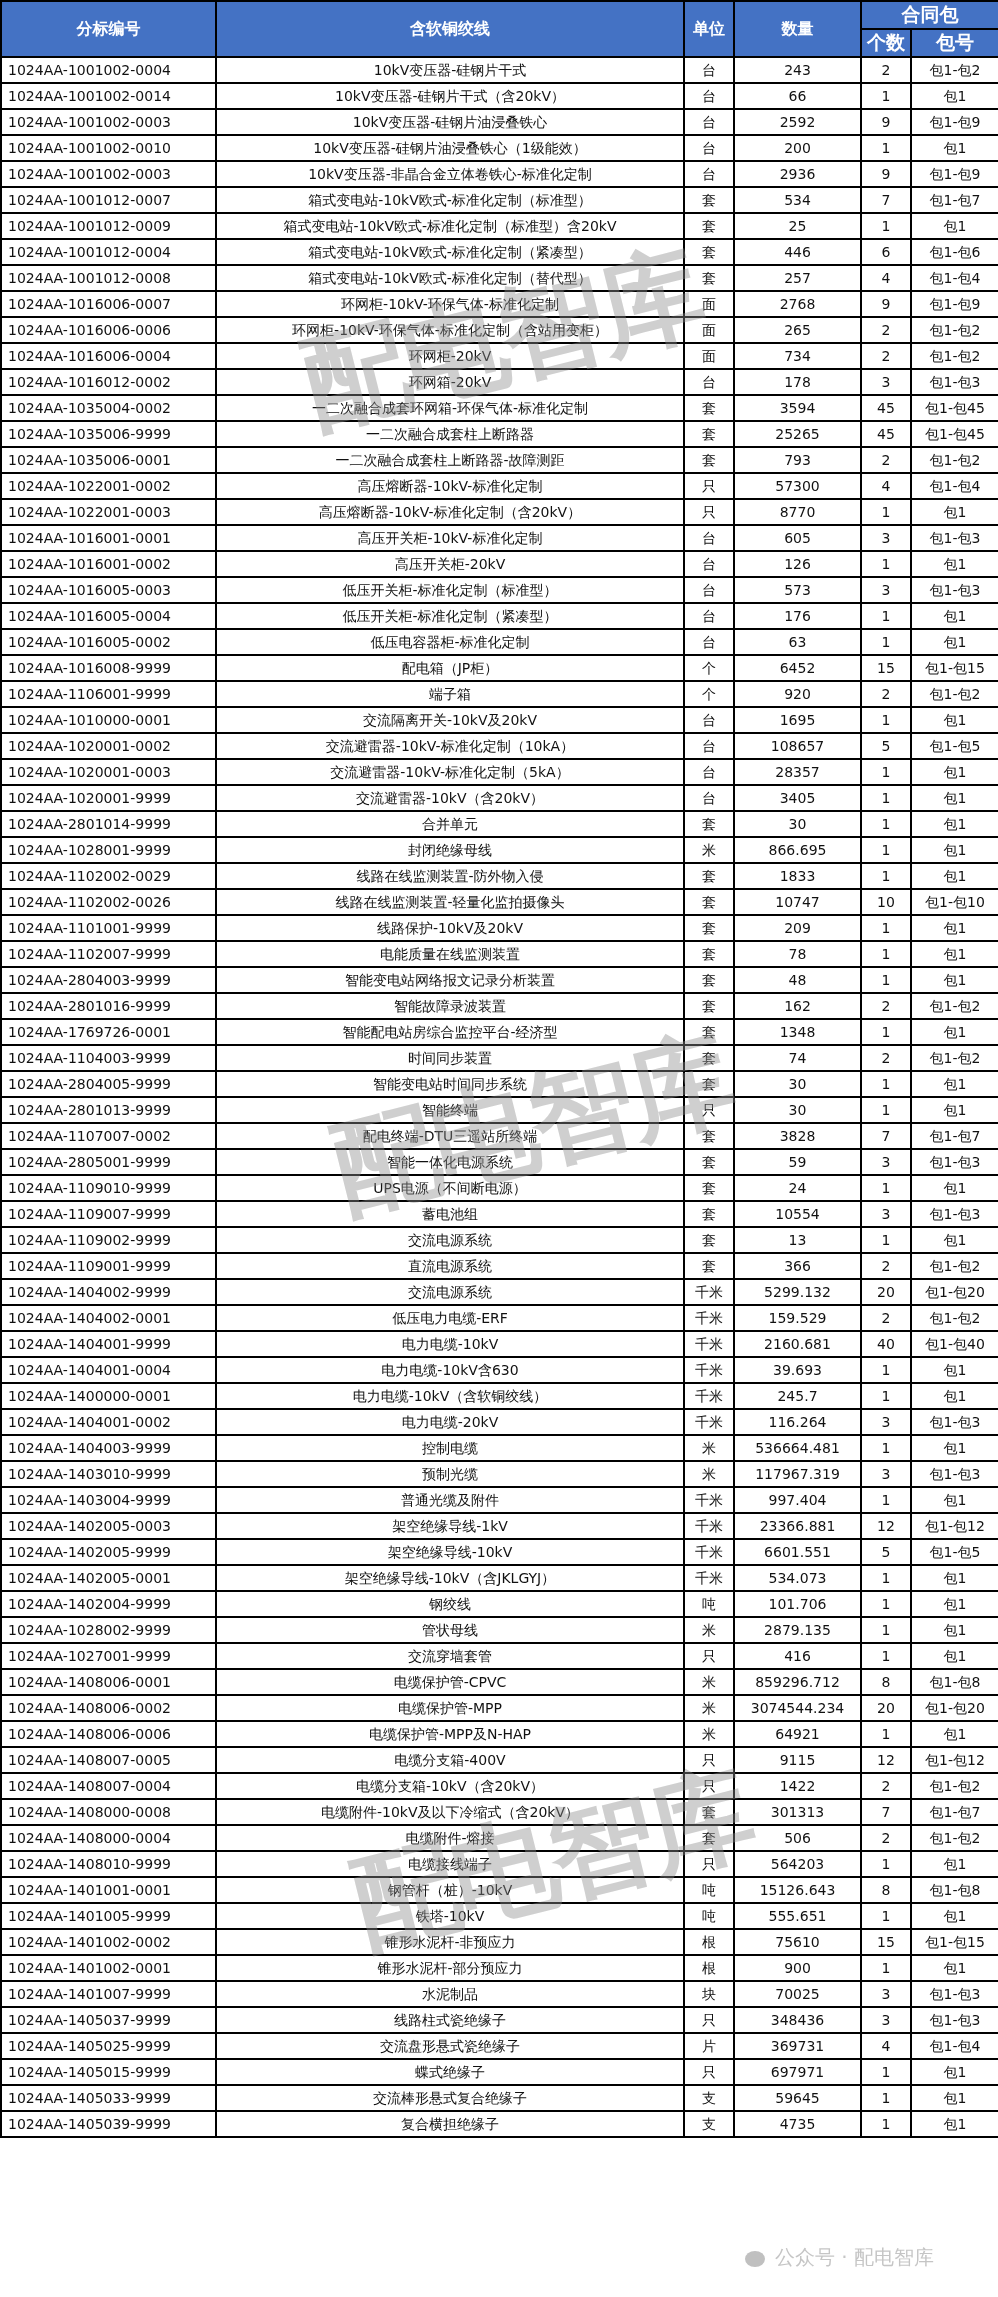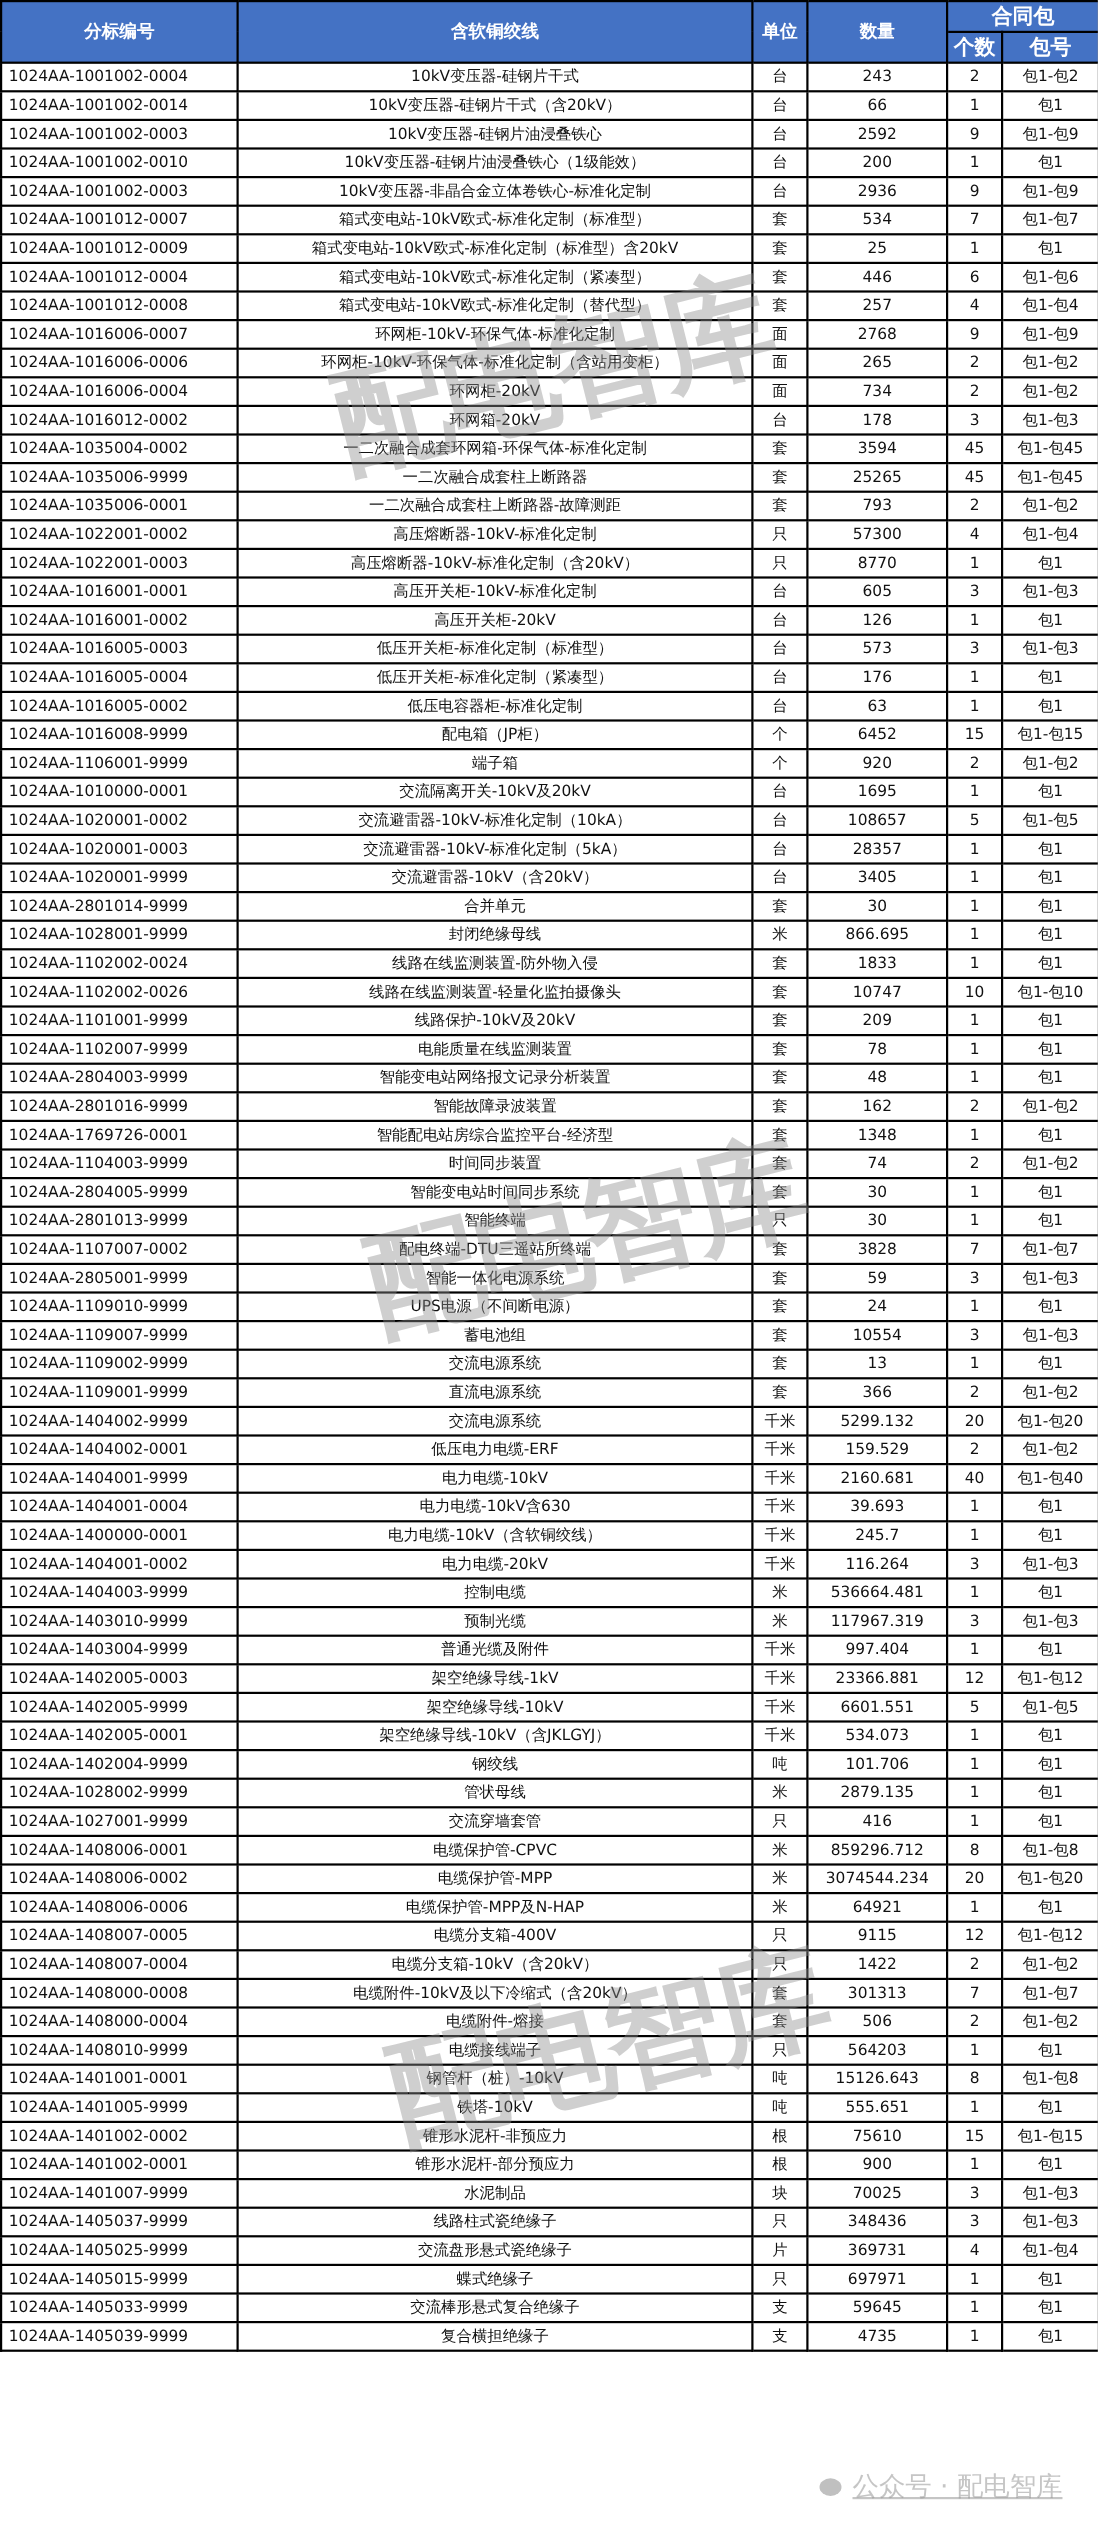--- a/index.html
+++ b/index.html
@@ -16,21 +16,21 @@
   th { background: #4472C4; color: #ffffff; font-weight: bold; font-size: 19px;
        border: 2px solid #000; height: 24px; padding: 0; text-align: center; }
   th.tall { height: 52px; font-size: 16px; margin-top: 36px; }
   td { border: 2px solid #000; height: 24px; padding: 0; font-size: 14px; color: #111;
        text-align: center; white-space: nowrap; overflow: hidden; line-height: 24px; }
   td.code { text-align: left; padding-left: 6px; }
   .watermark { position: absolute; color: rgba(140,140,140,0.42); font-weight: bold;
                font-size: 105px; letter-spacing: -4px; transform: rotate(-14deg);
                pointer-events: none; white-space: nowrap; font-family: "DejaVu Sans", sans-serif; }
   .wm-bottom { position: absolute; left: 745px; top: 2244px; color: rgba(150,150,150,0.55);
-               font-size: 24px; white-space: nowrap; pointer-events: none; text-decoration: underline; }
+               font-size: 20px; white-space: nowrap; pointer-events: none; }
   .wm-bottom .wx { display: inline-block; width: 20px; height: 16px; border-radius: 50%;
                    background: rgba(150,150,150,0.6); margin-right: 10px; vertical-align: middle; }
 </style>
 </head>
 <body>
 
 <table>
   <colgroup>
     <col class="c-code">
       <col class="c-name">
@@ -295,21 +295,21 @@
       </tr>
       <tr>
         <td class="code">1024AA-1028001-9999</td>
         <td>封闭绝缘母线</td>
         <td>米</td>
         <td>866.695</td>
         <td>1</td>
         <td>包1</td>
       </tr>
       <tr>
-        <td class="code">1024AA-1102002-0024</td>
+        <td class="code">1024AA-1102002-0029</td>
         <td>线路在线监测装置-防外物入侵</td>
         <td>套</td>
         <td>1833</td>
         <td>1</td>
         <td>包1</td>
       </tr>
       <tr>
         <td class="code">1024AA-1102002-0026</td>
         <td>线路在线监测装置-轻量化监拍摄像头</td>
         <td>套</td>

